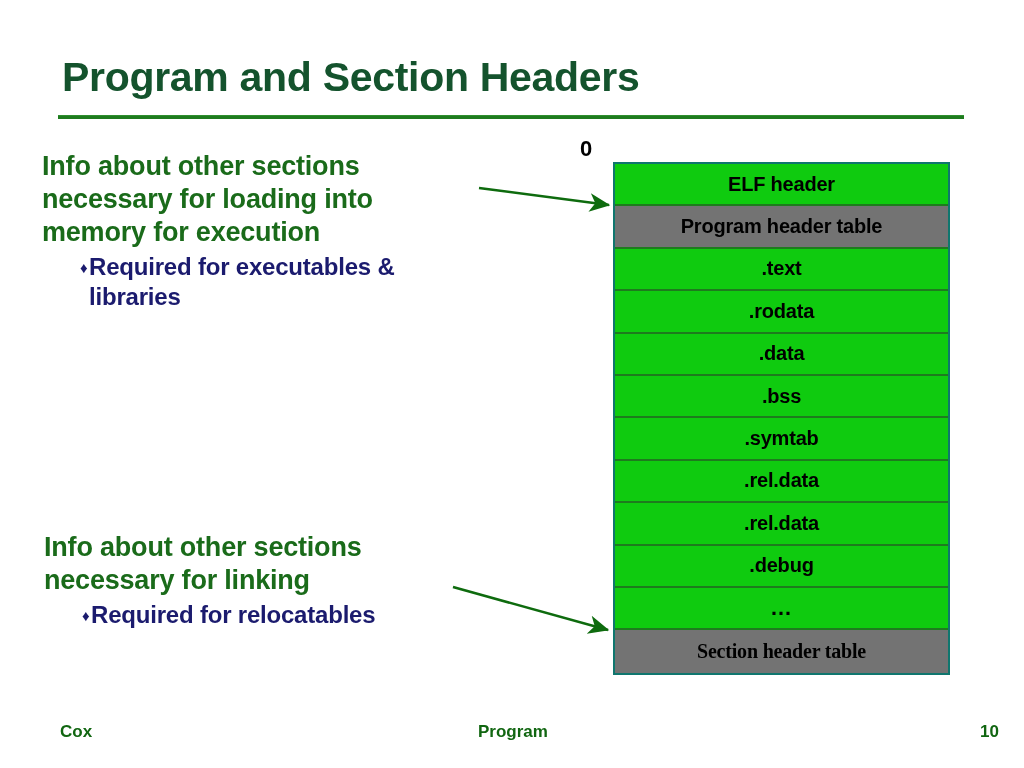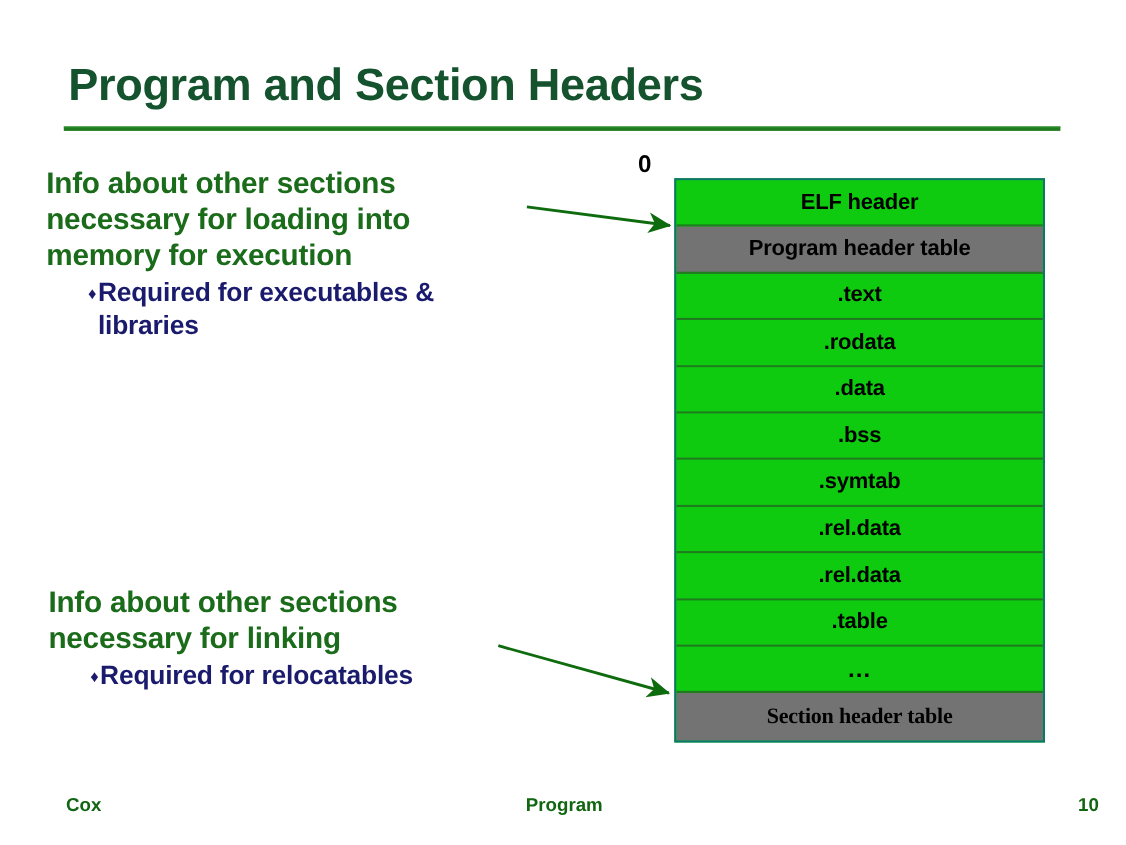--- a/index.html
+++ b/index.html
@@ -210,21 +210,21 @@
       <div class="elf-row">
         <span>.symtab</span>
       </div>
       <div class="elf-row">
         <span>.rel.data</span>
       </div>
       <div class="elf-row">
         <span>.rel.data</span>
       </div>
       <div class="elf-row">
-        <span>.table</span>
+        <span>.debug</span>
       </div>
       <div class="elf-row ellipsis">
         <span>…</span>
       </div>
       <div class="elf-row highlight">
         <span>Section header table</span>
       </div>
     </div>
 
   <svg class="arrow-layer" viewBox="0 0 1024 768" width="1024" height="768">

